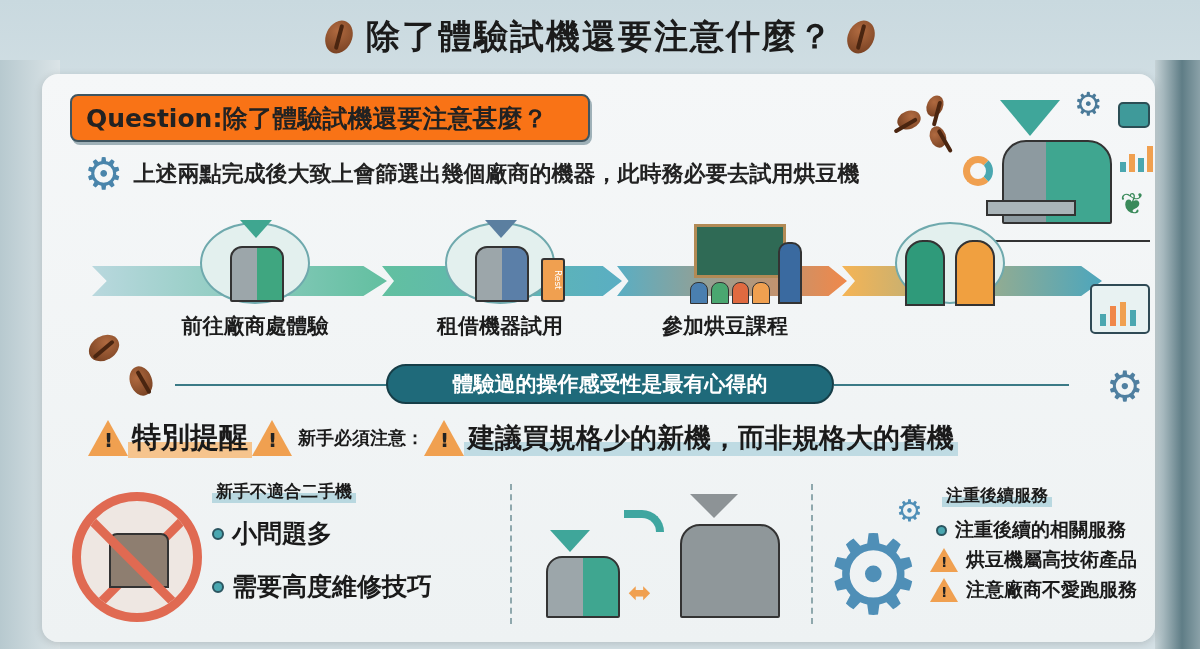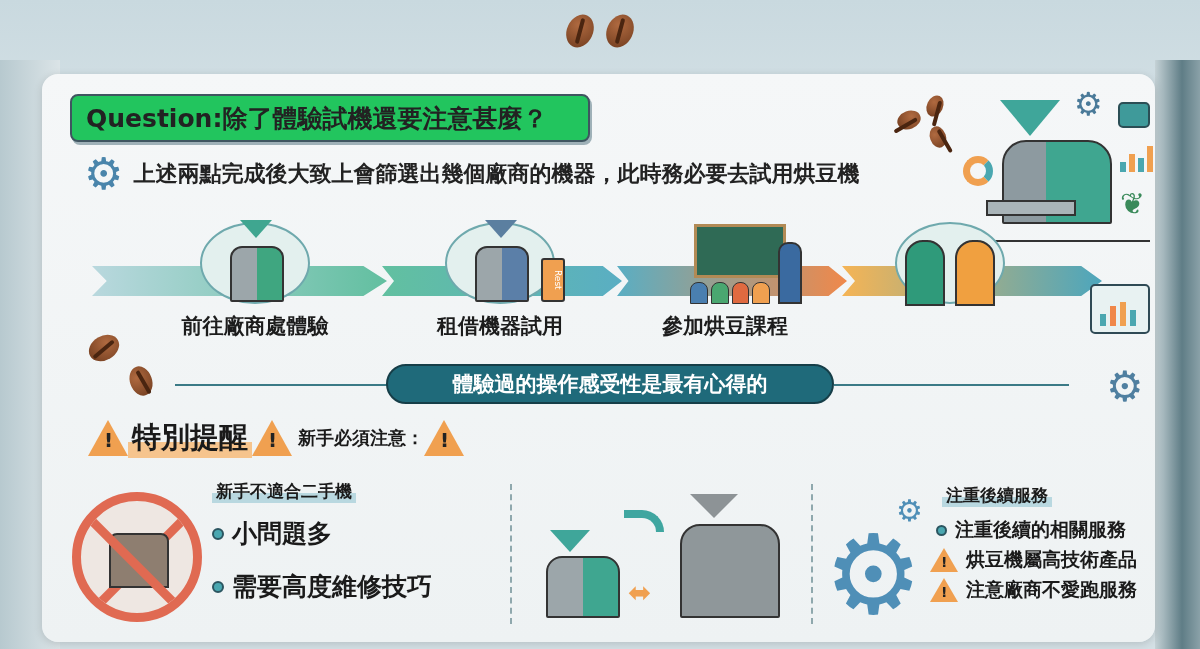--- a/index.html
+++ b/index.html
@@ -26,21 +26,21 @@
   }
   .bean::after { content:""; position:absolute; left:11px; top:4px; width:4px; height:26px;
     border-radius:3px; background:#4a2510; transform: rotate(-10deg); }
   .card {
     position:absolute; left:42px; top:74px; width:1113px; height:568px;
     background: linear-gradient(180deg,#f5f7f8,#eef2f3);
     border-radius:16px; box-shadow: 0 2px 8px rgba(0,0,0,0.15);
   }
   .question-box {
     position:absolute; left:70px; top:94px; width:520px; height:48px;
-    border:2px solid #3f5560; border-radius:8px; background:#22c55e;
+    border:2px solid #3f5560; border-radius:8px; background:#f97316;
     box-shadow: 2px 3px 0 #9fb1b8;
     font-size:25px; font-weight:bold; padding:6px 14px; color:#222;
   }
   .intro-line {
     position:absolute; left:84px; top:152px; display:flex; align-items:center; gap:10px;
     font-size:22px; font-weight:bold; color:#222;
   }
   .gear { color:#4a85ab; font-size:44px; line-height:1; }
   .arrow-band { position:absolute; top:266px; left:92px; height:30px; width:1010px; }
   .seg { position:absolute; top:0; height:30px; clip-path: polygon(0 0, 92% 0, 100% 50%, 92% 100%, 0 100%, 5% 50%); }
@@ -86,20 +86,21 @@
   .big-gear { position:absolute; left:824px; top:520px; font-size:110px; color:#4f8fb7; line-height:1; }
 </style>
 </head>
 <body>
 
 <div class="bg-blur-l"></div>
 <div class="bg-blur-r"></div>
 
 <div class="main-title">
   <span class="bean"></span>
+  <span>除了體驗試機還要注意什麼？</span>
   <span class="bean"></span>
 </div>
 
 <div class="card"></div>
 
 <div class="question-box">Question:除了體驗試機還要注意甚麼？</div>
 
 <div class="intro-line">
   <span class="gear">⚙</span>
   <span>上述兩點完成後大致上會篩選出幾個廠商的機器，此時務必要去試用烘豆機</span>
@@ -184,20 +185,21 @@
 <div class="divider-line" style="left:834px;width:235px;"></div>
 <div class="pill">體驗過的操作感受性是最有心得的</div>
 <div class="gear" style="position:absolute;left:1106px;top:366px;font-size:42px;color:#4f7fa0;">⚙</div>
 
 <div class="warn-row">
   <span class="warn"></span>
   <span class="hl-orange">特別提醒</span>
   <span class="warn"></span>
   <span class="small-note" style="margin-left:6px;">新手必須注意：</span>
   <span class="warn"></span>
+  <span class="hl-blue">建議買規格少的新機，而非規格大的舊機</span>
 </div>
 
 <div class="dash-v" style="left:510px;"></div>
 <div class="dash-v" style="left:811px;"></div>
 
 <div class="no-sign">
   <div class="old-mach"></div>
 </div>
 <div style="position:absolute;left:212px;top:480px;">
   <div class="col-title">新手不適合二手機</div>

